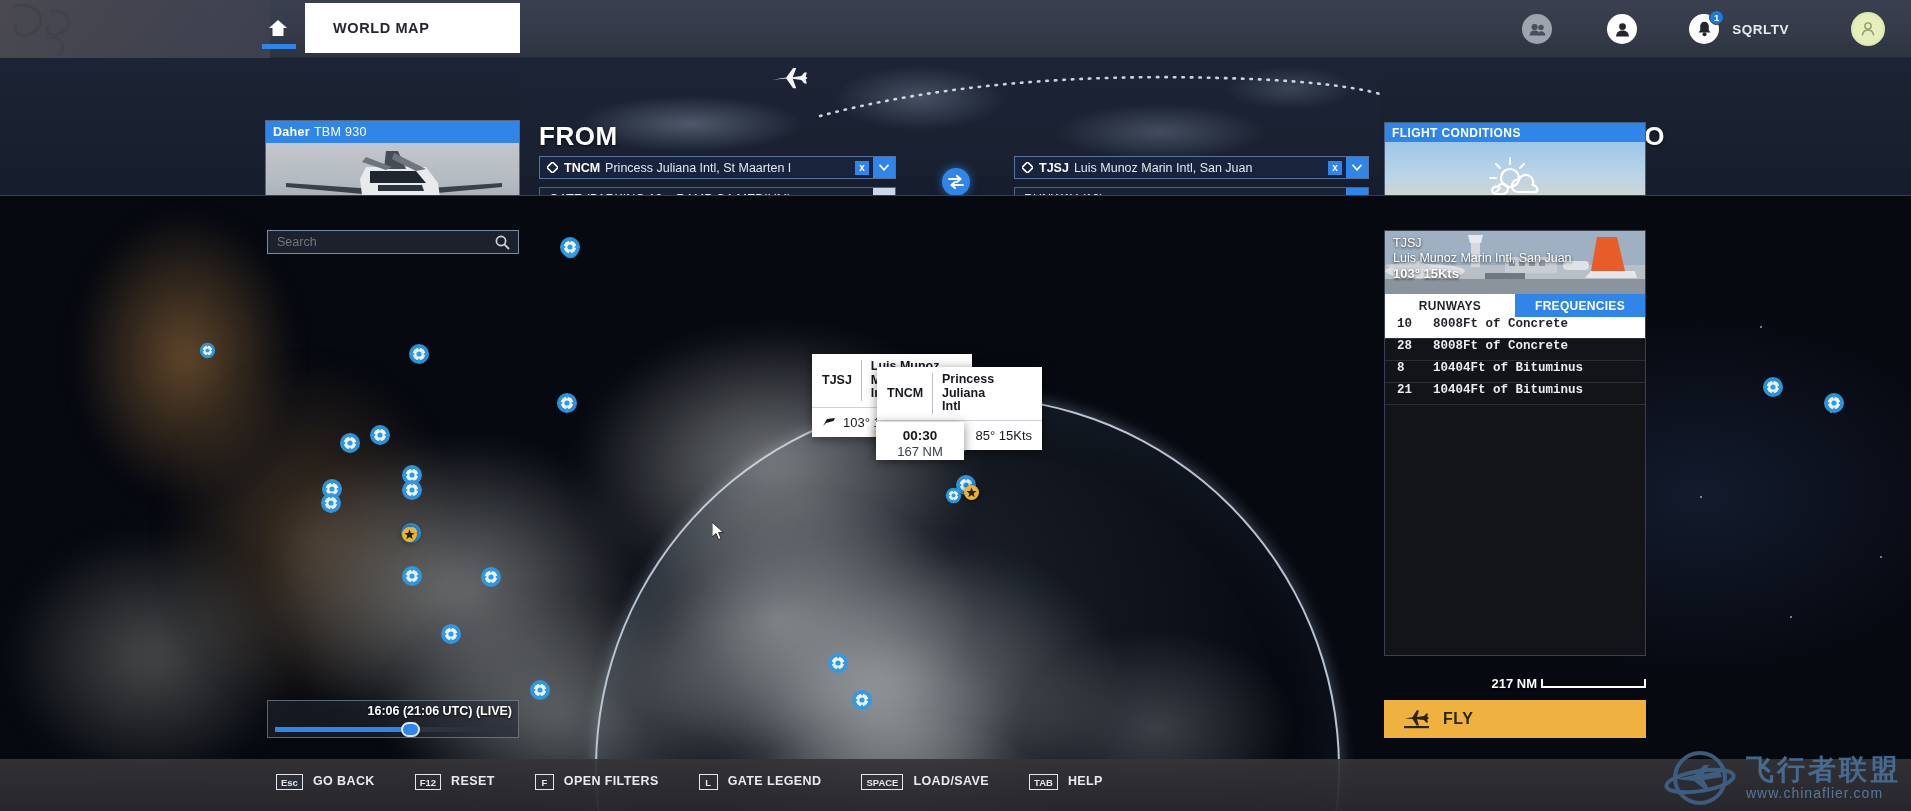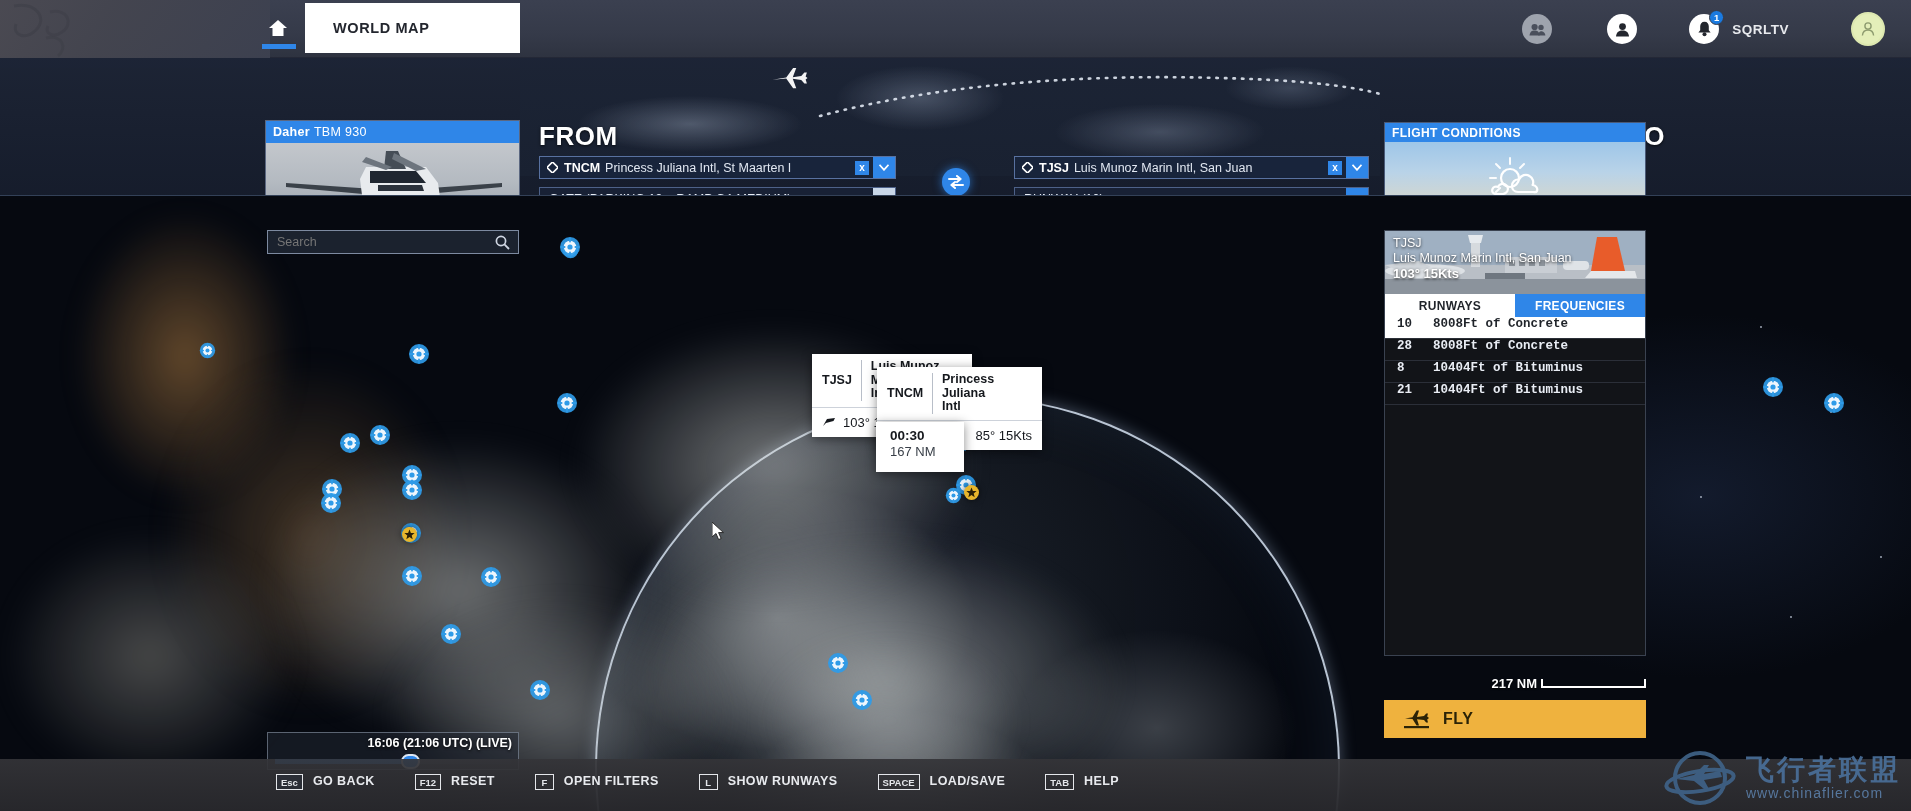--- a/index.html
+++ b/index.html
@@ -152,36 +152,36 @@
   .dist-txt { font-size:13px; font-weight:bold; color:#fff; text-shadow:0 1px 2px rgba(0,0,0,.9); margin-right:4px;text-align:right; }
   .dist-rule { width:105px; height:9px; border-left:2px solid #fff; border-right:2px solid #fff; border-bottom:2px solid #fff; }
 
   .fly-btn { position:absolute; left:1384px; top:700px; width:262px; height:38px; background:#efb23e; display:flex; align-items:center; padding-left:20px; gap:13px; }
   .fly-btn .lbl { font-size:16px; font-weight:bold; color:#2b2307; letter-spacing:.6px; }
 
   
   .search-box { position:absolute; left:267px; top:230px; width:252px; height:24px; background:rgba(36,44,58,.72); border:1px solid #7d8aa0; display:flex; align-items:center; }
   .search-box input { flex:1; background:transparent; border:none; outline:none; color:#cfd6e2; font-size:12.5px; padding-left:9px; font-family:"Liberation Sans", sans-serif; }
 
-  .time-box { position:absolute; left:267px; top:700px; width:252px; height:38px; background:rgba(32,38,50,.55); border:1px solid rgba(150,162,180,.55);margin-top:32px; }
+  .time-box { position:absolute; left:267px; top:700px; width:252px; height:38px; background:rgba(32,38,50,.55); border:1px solid rgba(150,162,180,.55); }
   .time-label { position:absolute; right:6px; top:3px; font-size:12.5px; font-weight:bold; color:#fff; text-shadow:0 1px 3px rgba(0,0,0,.9); }
   .time-track { position:absolute; left:7px; right:7px; top:26px; height:5px; background:#2c3240; }
   .time-fill { position:absolute; left:0; top:0; height:5px; width:57%; background:#2f86e8; }
   .time-knob { position:absolute; left:54%; top:-5px; width:19px; height:15px; border-radius:8px; background:#2f86e8; border:2px solid #dfe7f3; }
 
   
   .tt { position:absolute; background:#ffffff; box-shadow:0 2px 10px rgba(0,0,0,.45); }
   .tt-head { display:flex; align-items:center; padding:6px 9px 6px 10px; }
   .tt-code { font-size:12.5px; font-weight:bold; color:#15181d; }
   .tt-div { width:1px; background:#b8bec8; align-self:stretch; margin:0 9px; }
   .tt-name { font-size:12.5px; font-weight:bold; color:#15181d; line-height:13.5px; }
   .tt-sep { height:1px; background:#cdd2da; }
   .tt-body { display:flex; align-items:center; padding:7px 10px; gap:7px; }
   .tt-wind { font-size:13px; color:#15181d; }
-  .tt-center { text-align:left; padding:6px 14px 12px; }
+  .tt-center { text-align:center; padding:6px 14px 0; }
   .tt-time { font-size:13.5px; font-weight:bold; color:#15181d; line-height:16px; }
   .tt-nm { font-size:13px; color:#3a4049; line-height:16px; }
 
   
   .route-svg { position:absolute; left:0; top:196px; width:1911px; height:563px; pointer-events:none; }
 
   
   .apt-mk { position:absolute; width:22px; height:22px; margin-left:-11px; margin-top:-11px; }
   .apt-mk.sm { width:17px; height:17px; margin-left:-8.5px; margin-top:-8.5px; }
   .poi-mk { position:absolute; width:15px; height:15px; margin-left:-7.5px; margin-top:-7.5px; border-radius:50%; background:#e8b62c; display:flex; align-items:center; justify-content:center; box-shadow:0 0 6px rgba(0,0,0,.6); }
@@ -791,21 +791,21 @@
         <div class="lg-item">
           <div class="key">F12</div>
           <div class="lg-label">RESET</div>
         </div>
         <div class="lg-item">
           <div class="key">F</div>
           <div class="lg-label">OPEN FILTERS</div>
         </div>
         <div class="lg-item">
           <div class="key">L</div>
-          <div class="lg-label">SHOW RUNWAYS</div>
+          <div class="lg-label">GATE LEGEND</div>
         </div>
         <div class="lg-item">
           <div class="key">SPACE</div>
           <div class="lg-label">LOAD/SAVE</div>
         </div>
         <div class="lg-item">
           <div class="key">TAB</div>
           <div class="lg-label">HELP</div>
         </div>
       </div>

